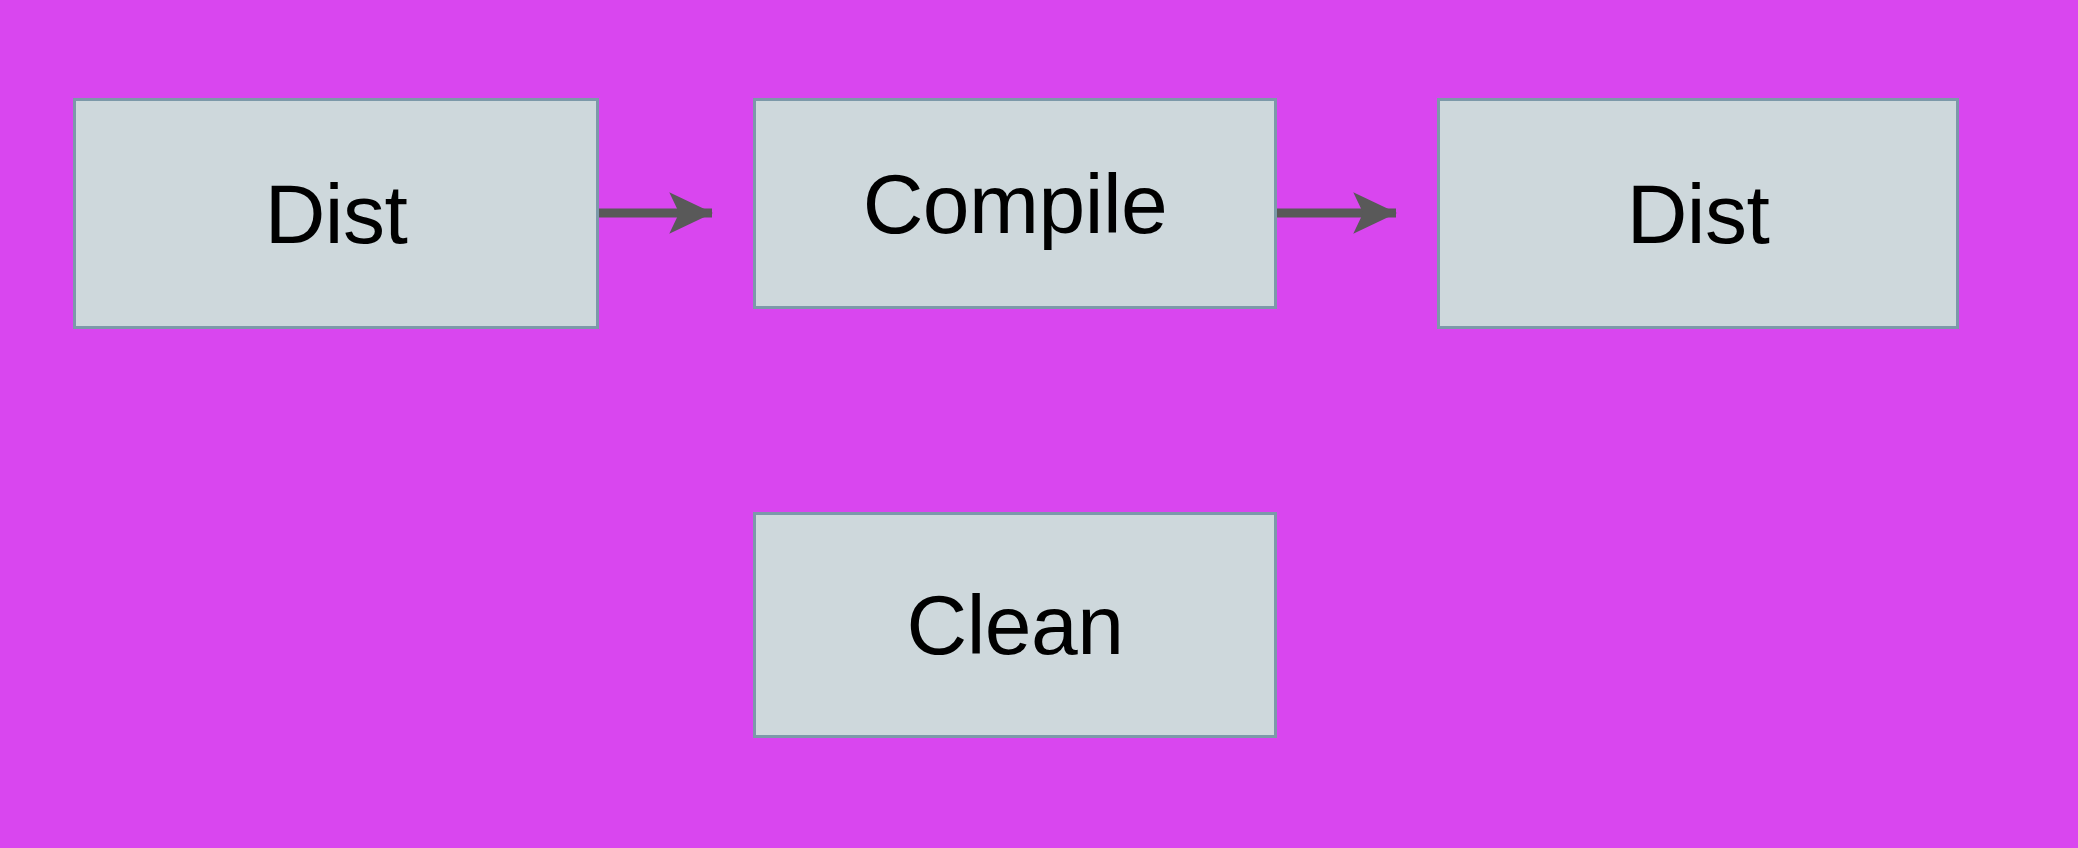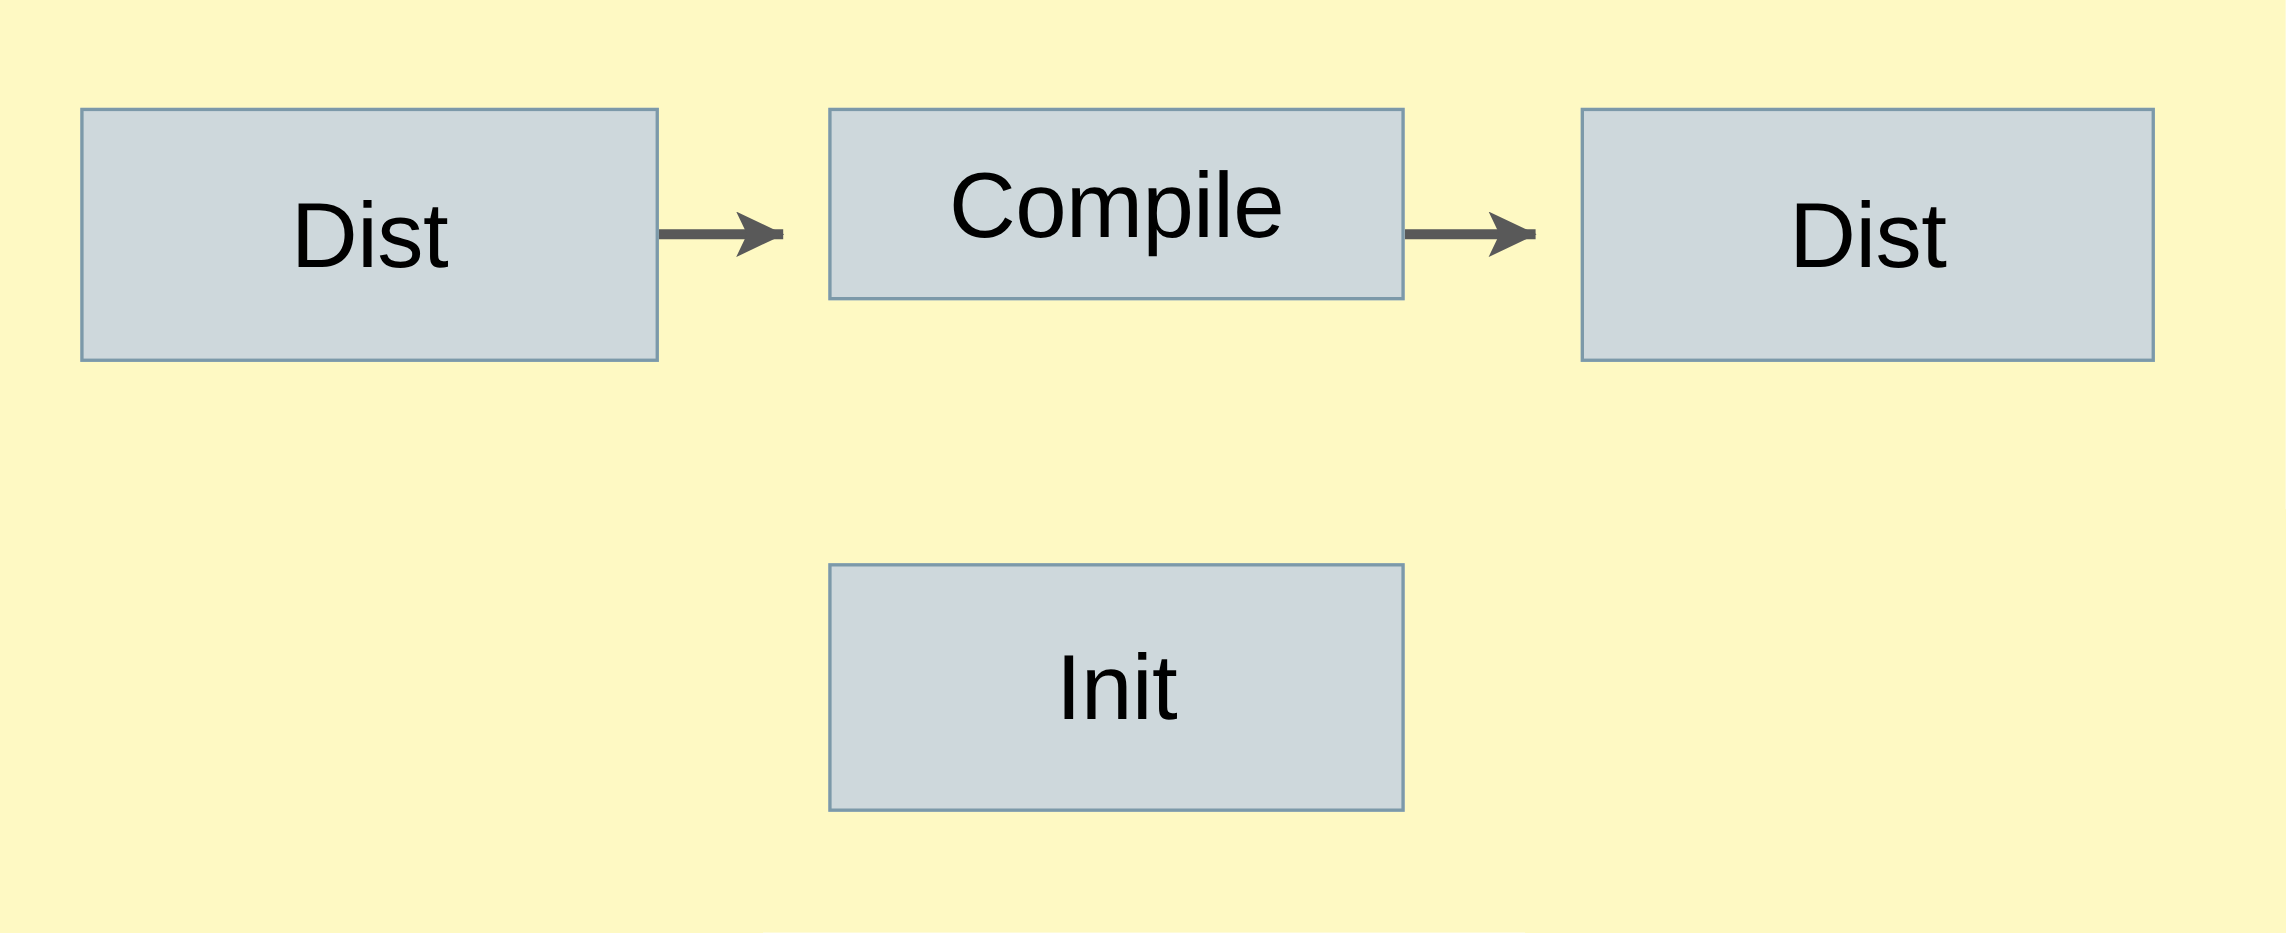--- a/index.html
+++ b/index.html
@@ -8,21 +8,21 @@
     padding: 0;
     background: #ffffff;
   }
   body {
     font-family: "Liberation Sans", sans-serif;
   }
   #canvas {
     position: relative;
     width: 2078px;
     height: 848px;
-    background: #fef9c3;
+    background: #d946ef;
     overflow: hidden;
   }
   #edge-layer {
     position: absolute;
     left: 0;
     top: 0;
     width: 2078px;
     height: 848px;
     pointer-events: none;
   }
@@ -63,25 +63,25 @@
 
     <g>
       <line x1="1277" y1="213" x2="1396" y2="213" stroke="#595959" stroke-width="9" marker-end="url(#arrowhead)"></line>
     </g>
   </svg>
 
   <div class="node" style="left:73px; top:98px; width:526px; height:231px;">
     <span class="node-label">Dist</span>
   </div>
 
-  <div class="node" style="left:753px; top:98px; width:524px; height:175px;">
+  <div class="node" style="left:753px; top:98px; width:524px; height:211px;">
     <span class="node-label">Compile</span>
   </div>
 
   <div class="node" style="left:1437px; top:98px; width:522px; height:231px;">
     <span class="node-label">Dist</span>
   </div>
 
   <div class="node" style="left:753px; top:512px; width:524px; height:226px;">
-    <span class="node-label">Init</span>
+    <span class="node-label">Clean</span>
   </div>
 
 </div>
 
 </body></html>

